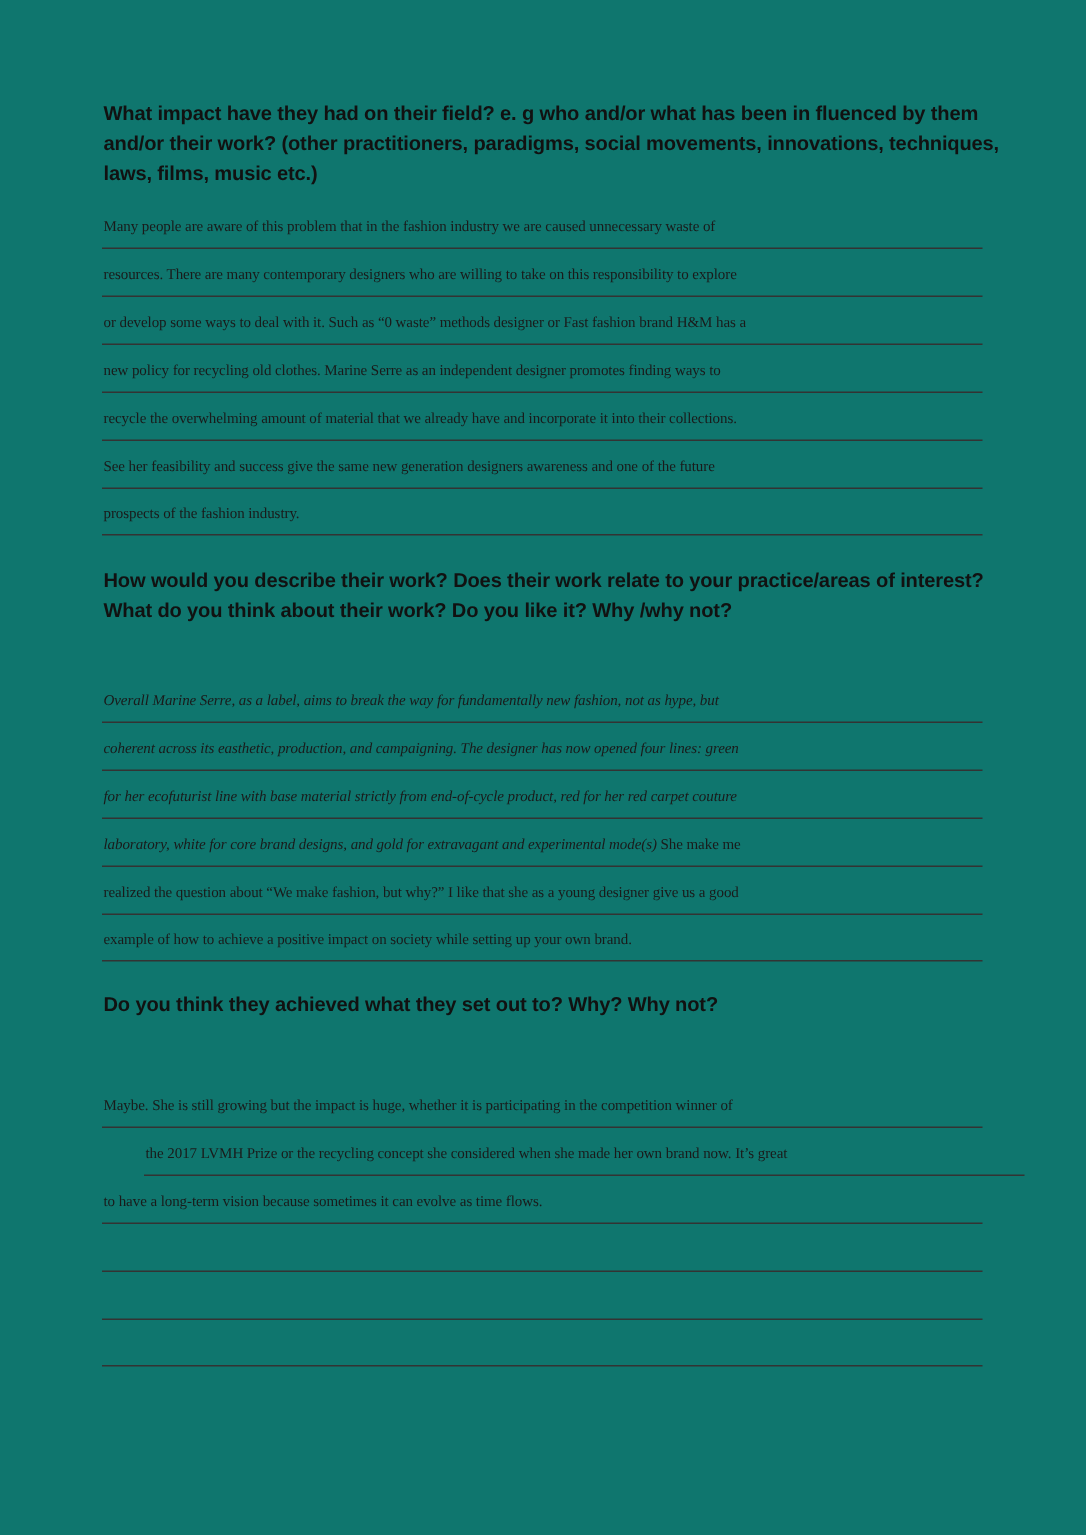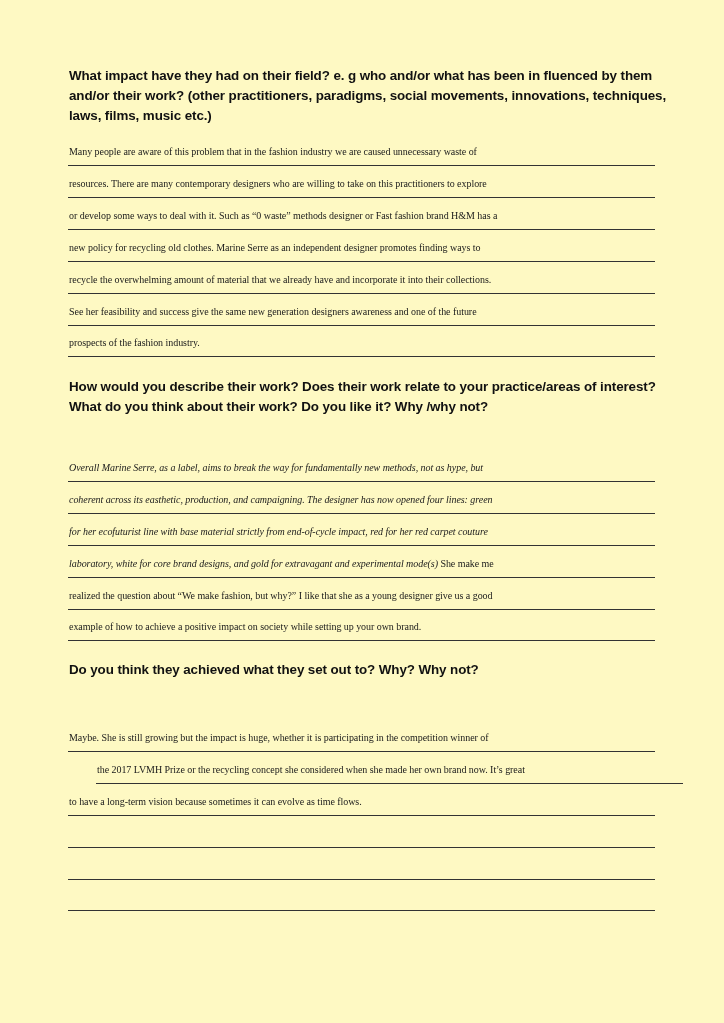--- a/index.html
+++ b/index.html
@@ -1,17 +1,17 @@
 <!DOCTYPE html>
 <html><head>
 <meta charset="utf-8">
 <style>
   html, body { margin: 0; padding: 0; background: #ffffff; }
   body { width: 724px; height: 1023px; position: relative; overflow: hidden; }
-  .page { position: absolute; left: 0; top: 0; width: 724px; height: 1023px; background: #fef9c3; }
+  .page { position: absolute; left: 0; top: 0; width: 724px; height: 1023px; background: #0f766e; }
   .question {
     position: absolute; left: 69px; width: 600px;
     font-family: "Liberation Sans", sans-serif; font-weight: bold;
     font-size: 13.4px; line-height: 20px; color: #111;
     letter-spacing: -0.1px;
   }
   .answer-line {
     position: absolute; left: 68px; width: 587px; height: 32px;
     border-bottom: 1.6px solid #333;
     box-sizing: border-box;
@@ -26,47 +26,47 @@
 </head>
 <body>
 
 <div class="page">
 
   <div class="question" style="top:66px;">What impact have they had on their field? e. g who and/or what has been in fluenced by them and/or their work? (other practitioners, paradigms, social movements, innovations, techniques, laws, films, music etc.)</div>
   <div class="answer-line" style="top:134px;">
       <span class="answer-text"><span class="ital"></span><span>Many people are aware of this problem that in the fashion industry we are caused unnecessary waste of</span></span>
     </div>
   <div class="answer-line" style="top:166px;">
-      <span class="answer-text"><span class="ital"></span><span>resources. There are many contemporary designers who are willing to take on this practitioners to explore</span></span>
+      <span class="answer-text"><span class="ital"></span><span>resources. There are many contemporary designers who are willing to take on this responsibility to explore</span></span>
     </div>
   <div class="answer-line" style="top:198px;">
       <span class="answer-text"><span class="ital"></span><span>or develop some ways to deal with it. Such as “0 waste” methods designer or Fast fashion brand H&amp;M has a</span></span>
     </div>
   <div class="answer-line" style="top:230px;">
       <span class="answer-text"><span class="ital"></span><span>new policy for recycling old clothes. Marine Serre as an independent designer promotes finding ways to</span></span>
     </div>
   <div class="answer-line" style="top:262px;">
       <span class="answer-text"><span class="ital"></span><span>recycle the overwhelming amount of material that we already have and incorporate it into their collections.</span></span>
     </div>
   <div class="answer-line" style="top:294px;text-align:center;">
       <span class="answer-text"><span class="ital"></span><span>See her feasibility and success give the same new generation designers awareness and one of the future</span></span>
     </div>
   <div class="answer-line" style="top:325px;">
       <span class="answer-text"><span class="ital"></span><span>prospects of the fashion industry.</span></span>
     </div>
 
   <div class="question" style="top:377px;">How would you describe their work? Does their work relate to your practice/areas of interest?What do you think about their work? Do you like it? Why /why not?</div>
   <div class="answer-line" style="top:450px;">
-      <span class="answer-text"><span class="ital">Overall Marine Serre, as a label, aims to break the way for fundamentally new methods, not as hype, but</span><span></span></span>
+      <span class="answer-text"><span class="ital">Overall Marine Serre, as a label, aims to break the way for fundamentally new fashion, not as hype, but</span><span></span></span>
     </div>
   <div class="answer-line" style="top:482px;">
       <span class="answer-text"><span class="ital">coherent across its easthetic, production, and campaigning. The designer has now opened four lines: green</span><span></span></span>
     </div>
   <div class="answer-line" style="top:514px;">
-      <span class="answer-text"><span class="ital">for her ecofuturist line with base material strictly from end-of-cycle impact, red for her red carpet couture</span><span></span></span>
+      <span class="answer-text"><span class="ital">for her ecofuturist line with base material strictly from end-of-cycle product, red for her red carpet couture</span><span></span></span>
     </div>
   <div class="answer-line" style="top:578px;">
       <span class="answer-text"><span class="ital"></span><span>realized the question about “We make fashion, but why?” I like that she as a young designer give us a good</span></span>
     </div>
   <div class="answer-line" style="top:546px;">
       <span class="answer-text"><span class="ital">laboratory, white for core brand designs, and gold for extravagant and experimental mode(s)</span><span> She make me</span></span>
     </div>
   <div class="answer-line" style="top:609px;">
       <span class="answer-text"><span class="ital"></span><span>example of how to achieve a positive impact on society while setting  up your own brand.</span></span>
     </div>

